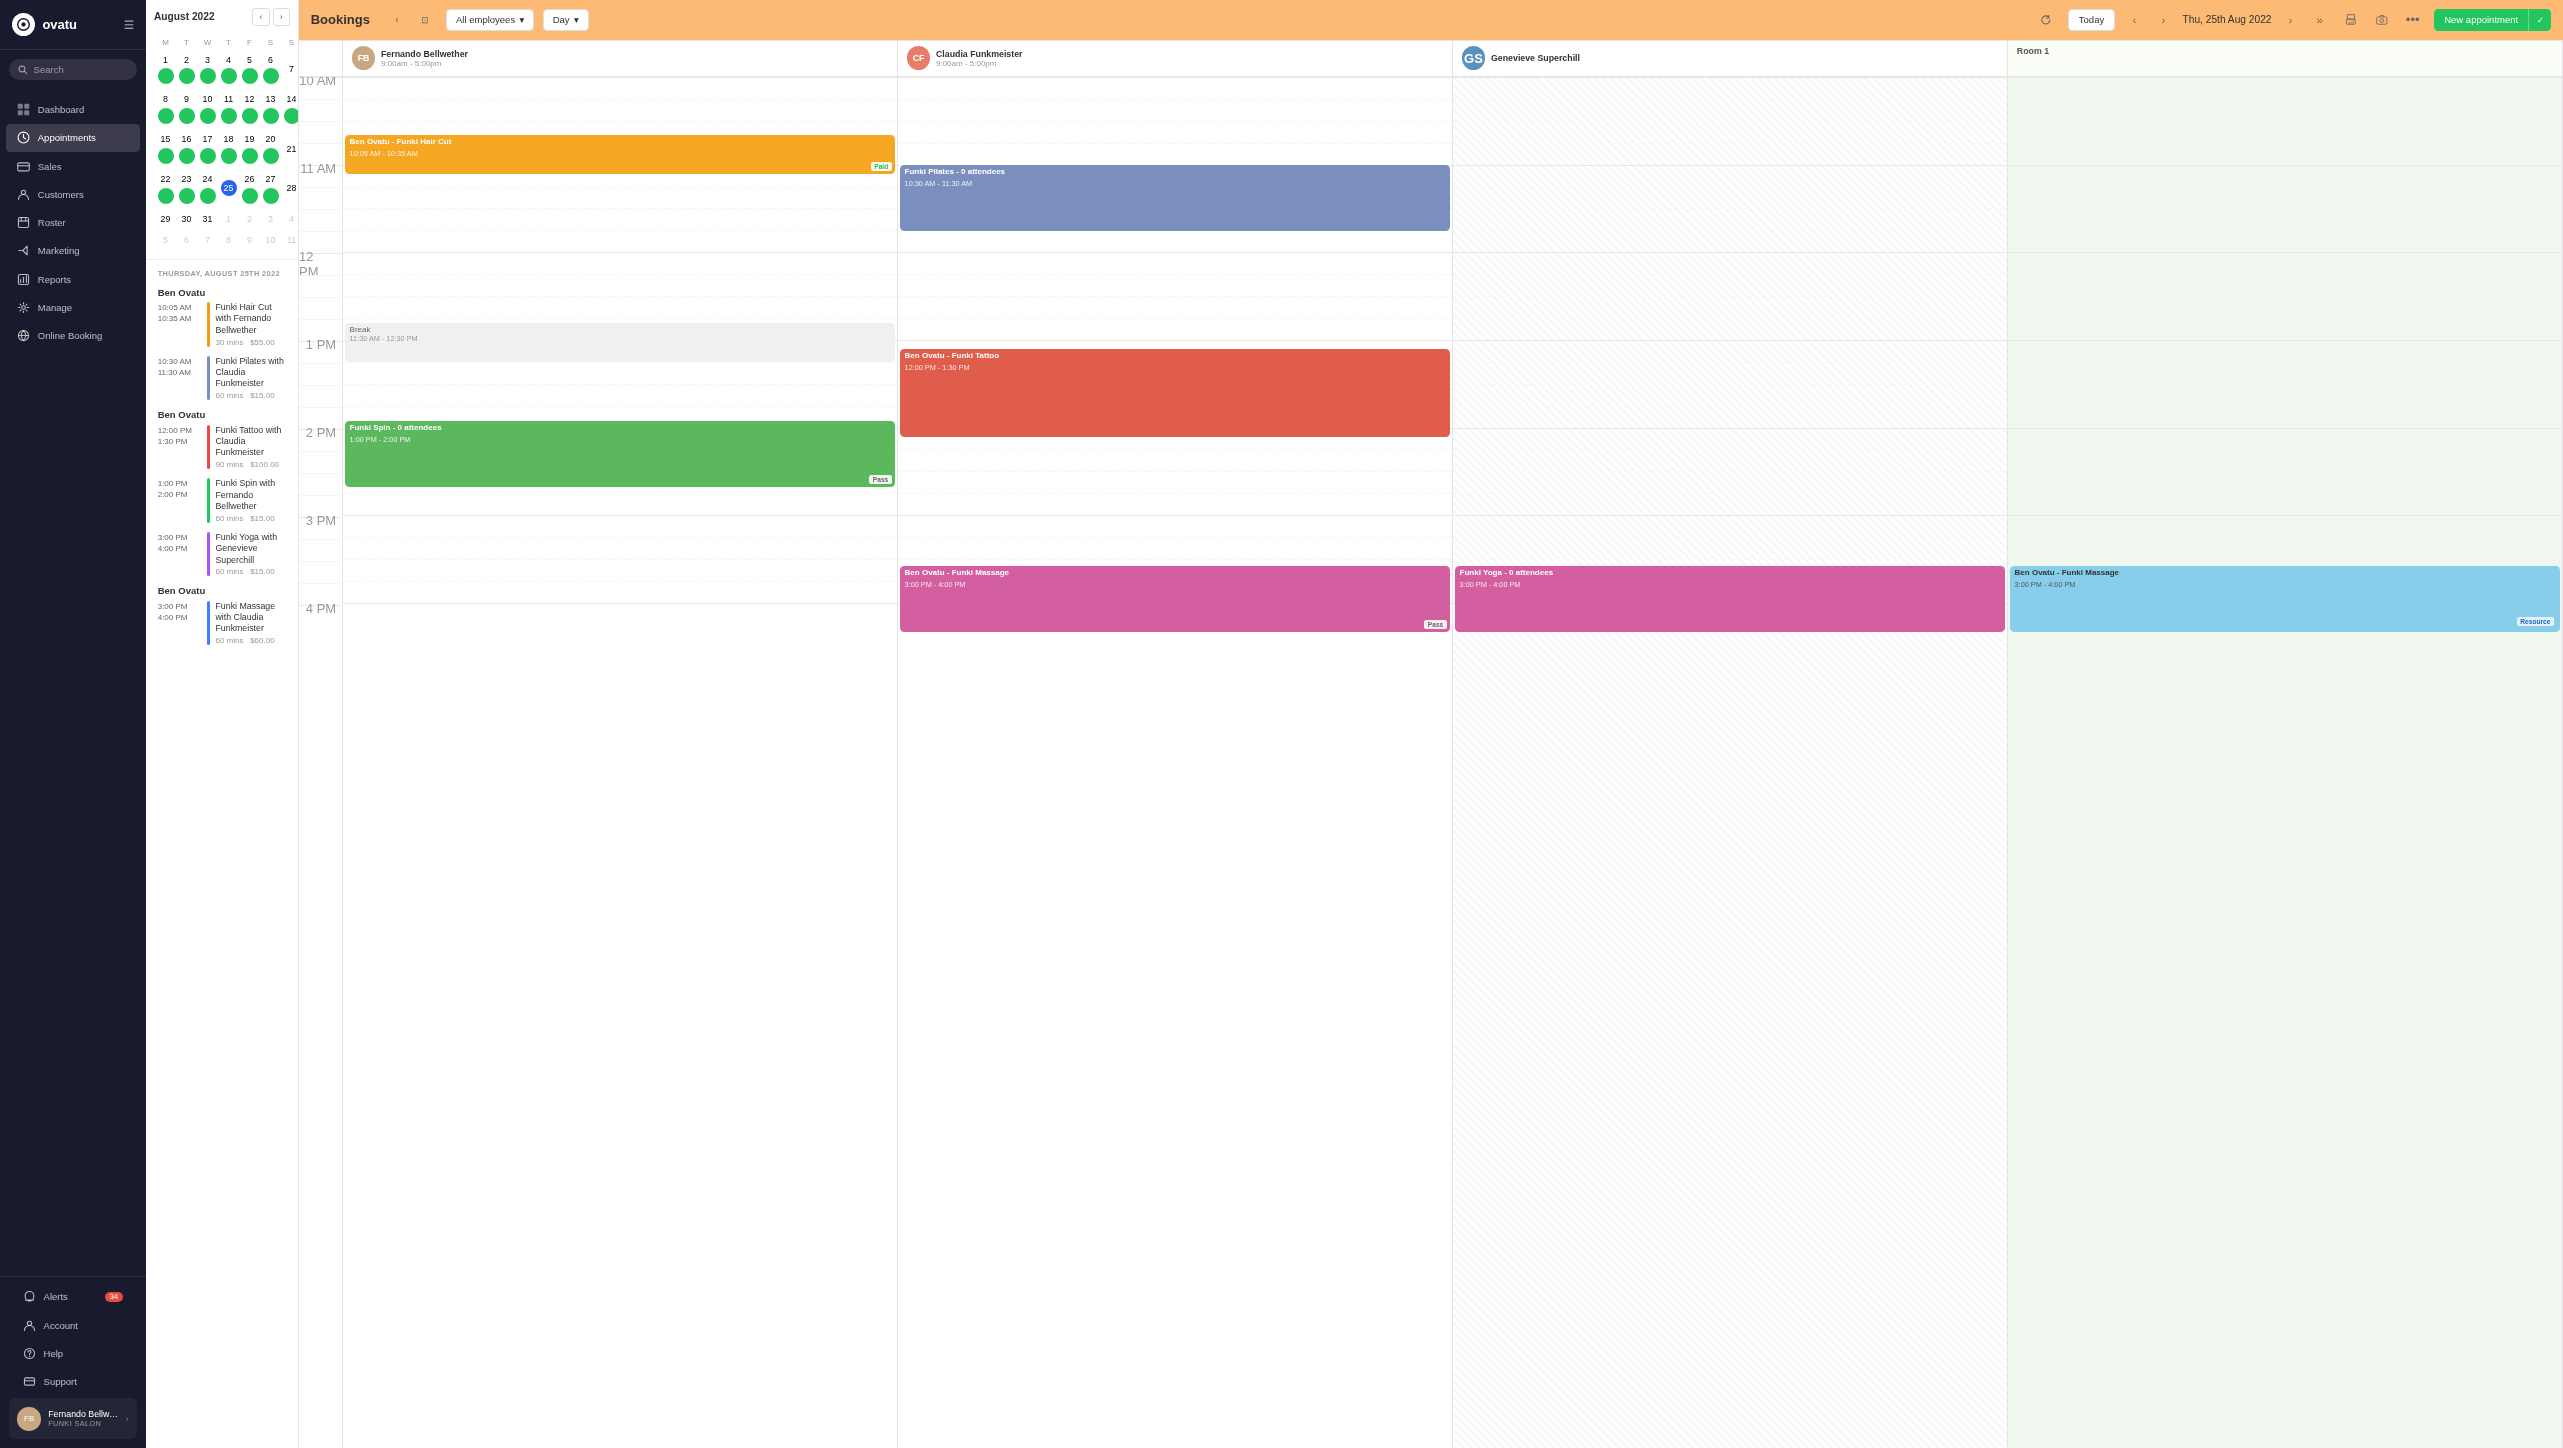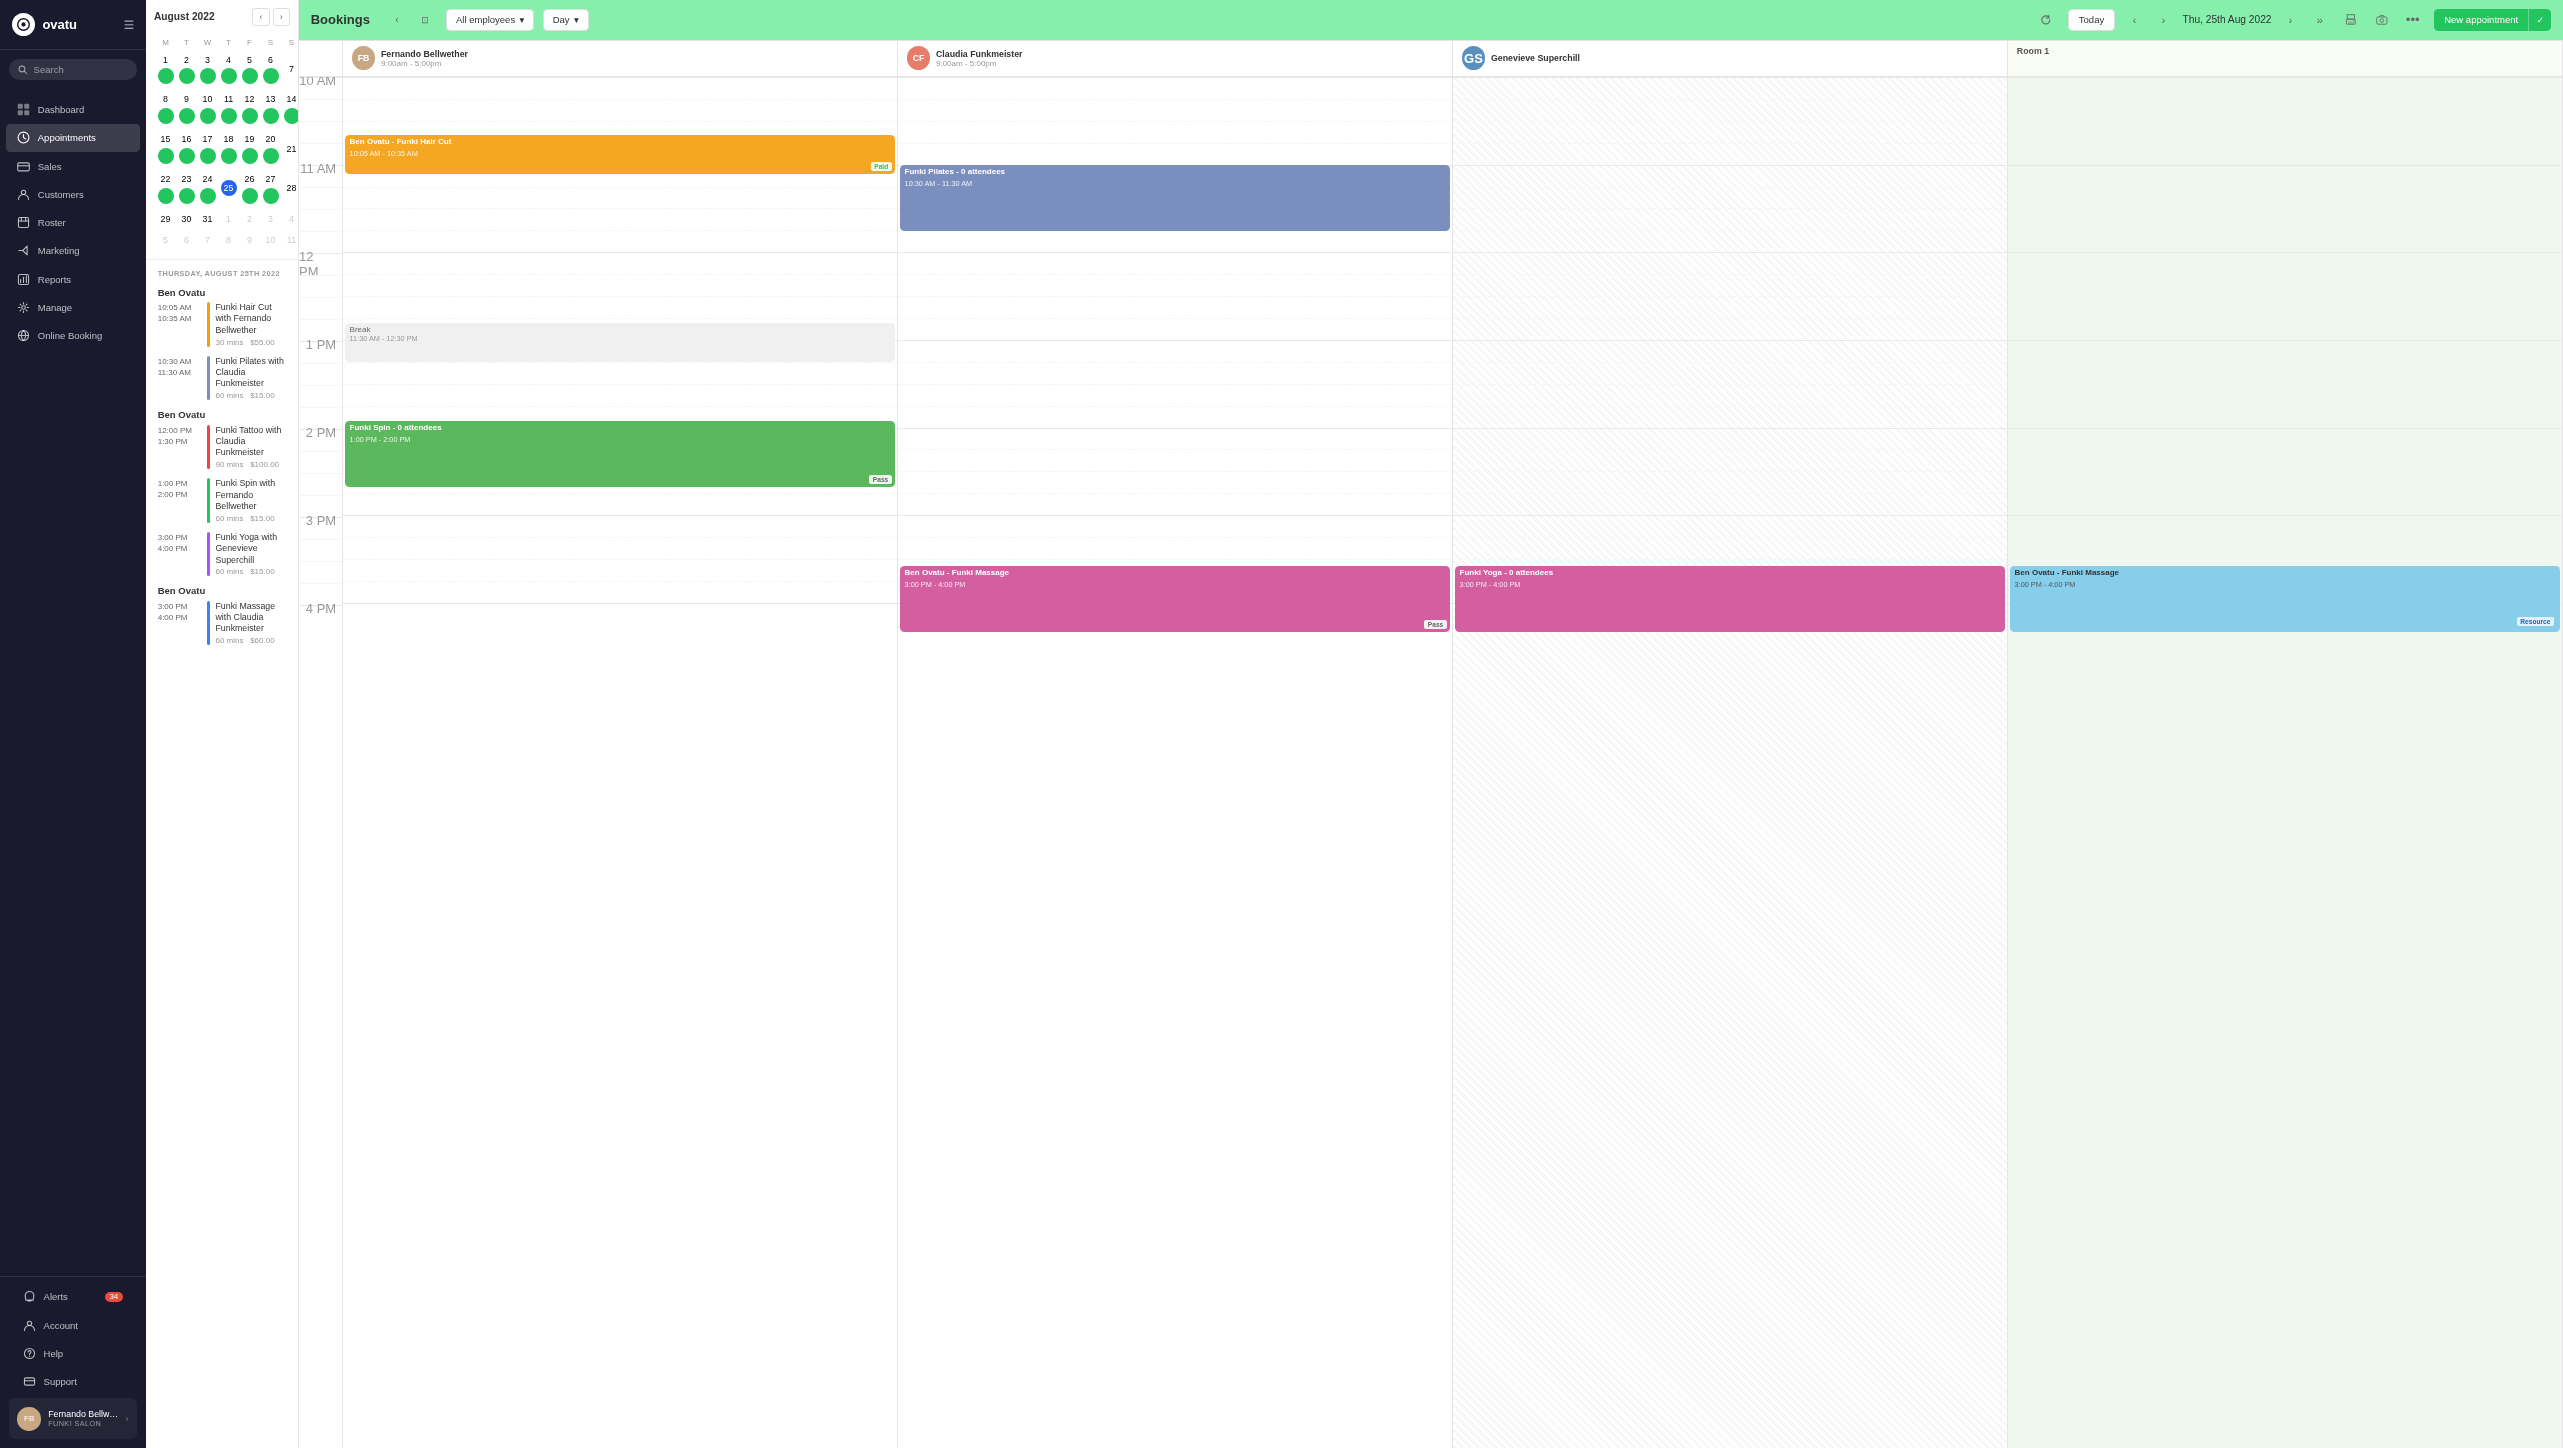--- a/index.html
+++ b/index.html
@@ -47,21 +47,21 @@
     .appointment-item { display: flex; gap: 5.8px; margin-bottom: 8.8px; align-items: flex-start; }
     .appt-time-block { min-width: 44px; }
     .appt-time { font-size: 8px; color: #666; line-height: 1.4; }
     .appt-color-bar { width: 2.2px; border-radius: 1.5px; align-self: stretch; min-height: 29px; flex-shrink: 0; }
     .appt-details { flex: 1; }
     .appt-name { font-size: 8.8px; font-weight: 500; color: #333; line-height: 1.3; }
     .appt-meta { font-size: 8px; color: #999; margin-top: 1.5px; }
 
     
     .main-content { flex: 1; display: flex; flex-direction: column; overflow: hidden; }
-    .topbar { background: #86efac; border-bottom: 0.7px solid #e5e5e5; padding: 7.3px 11.7px; display: flex; align-items: center; gap: 8.8px; }
+    .topbar { background: #fdba74; border-bottom: 0.7px solid #e5e5e5; padding: 7.3px 11.7px; display: flex; align-items: center; gap: 8.8px; }
     .page-title { font-size: 13px; font-weight: 600; color: #333; margin-right: 5.8px; }
     .filter-dropdown { display: flex; align-items: center; gap: 4.4px; padding: 4.4px 8.8px; border: 0.7px solid #ddd; border-radius: 4.4px; background: #fff; cursor: pointer; font-size: 9.5px; color: #333; }
     .topbar-spacer { flex: 1; }
     .topbar-actions { display: flex; align-items: center; gap: 5.8px; }
     .icon-btn { width: 25px; height: 25px; border: none; background: none; cursor: pointer; display: flex; align-items: center; justify-content: center; color: #666; border-radius: 4.4px; }
     .refresh-btn { width: 25px; height: 25px; border: none; background: none; cursor: pointer; color: #666; display: flex; align-items: center; justify-content: center; }
     .today-btn { padding: 4.4px 10.2px; border: 0.7px solid #ddd; border-radius: 4.4px; background: #fff; cursor: pointer; font-size: 9.5px; font-weight: 500; color: #333; }
     .nav-arrow { width: 20.4px; height: 20.4px; border: none; background: none; cursor: pointer; color: #666; font-size: 11.7px; display: flex; align-items: center; justify-content: center; }
     .current-date { font-size: 10.2px; font-weight: 500; color: #333; }
     .new-appt-btn { display: flex; align-items: center; background: #22c55e; color: #fff; border: none; border-radius: 4.4px; overflow: hidden; cursor: pointer; }
@@ -579,20 +579,24 @@
             <div style="position: absolute; left: 0px; right: 0px; top: 66px; border-top: 0.7px dashed rgb(245, 245, 245);"></div>
             <div style="position: absolute; left: 0px; right: 0px; top: 44px; border-top: 0.7px dashed rgb(245, 245, 245);"></div>
             <div style="position: absolute; left: 0px; right: 0px; top: 22px; border-top: 0.7px dashed rgb(245, 245, 245);"></div>
             <div style="position: absolute; left: 0px; right: 0px; top: 0px; border-top: 0.7px solid rgb(232, 232, 232);"></div>
 
           <div class="appt-block" style="top:88px; height:66px; background:#7b8fbf;">
             <div class="appt-block-title">Funki Pilates - 0 attendees</div>
             <div class="appt-block-time">10:30 AM - 11:30 AM</div>
           </div>
 
+          <div class="appt-block" style="top:272px; height:88px; background:#e05c4b;">
+            <div class="appt-block-title">Ben Ovatu - Funki Tattoo</div>
+            <div class="appt-block-time">12:00 PM - 1:30 PM</div>
+          </div>
 
           <div class="appt-block" style="top:489px; height:66px; background:#d45fa0;">
             <div class="appt-block-title">Ben Ovatu - Funki Massage</div>
             <div class="appt-block-time">3:00 PM - 4:00 PM</div>
             <div class="appt-badge pass">Pass</div>
           </div>
         </div>
 
         <div class="staff-grid-col unavailable" id="col-genevieve" style="position:relative;">
             <div style="position: absolute; left: 0px; right: 0px; top: 526px; border-top: 0.7px solid rgb(232, 232, 232);"></div>

